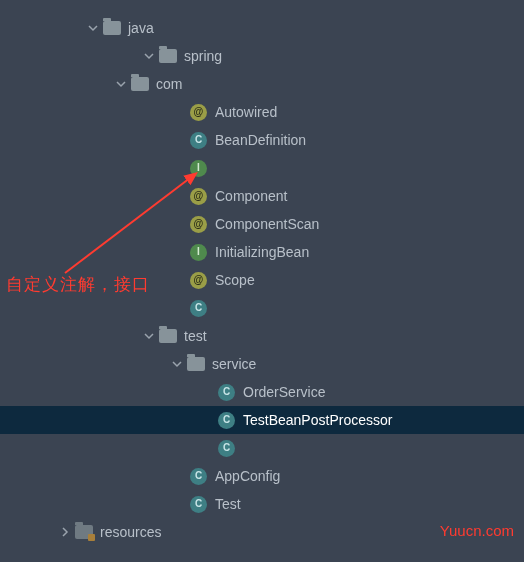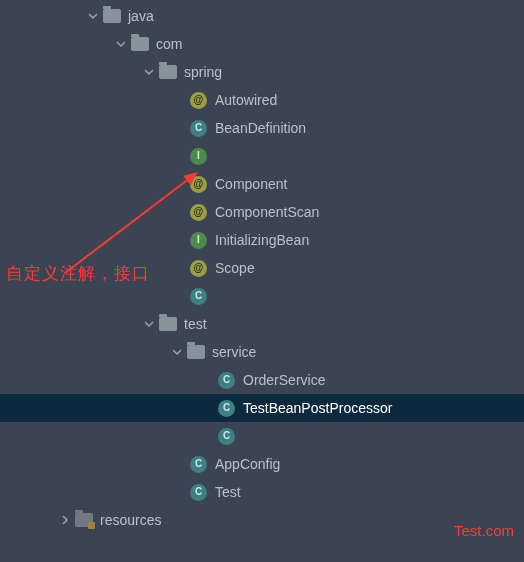--- a/index.html
+++ b/index.html
@@ -6,21 +6,21 @@
   body {
     background: #3b4452;
     font-family: "Segoe UI", Arial, sans-serif;
     font-size: 14px;
     color: #b8c0c9;
     width: 524px;
     height: 562px;
     overflow: hidden;
     position: relative;
   }
-  .tree { padding-top: 2px; text-align: center; }
+  .tree { padding-top: 14px; text-align: center; }
   .row {
     display: flex;
     align-items: center;
     height: 28px;
     white-space: nowrap;
   }
   .row.selected { background: #0d293e; color: #ffffff; }
   .arrow {
     width: 16px;
     height: 16px;
@@ -72,21 +72,21 @@
     line-height: 1;
     font-family: Arial, sans-serif;
   }
   .badge.ann { background: #9a9e47; color:#2b2e18;}
   .badge.cls { background: #3e7f84; color:#c7e4e6;}
   .badge.ifc { background: #4f8a4d; color:#d2ead0;}
   .label { }
   .annotation {
     position: absolute;
     left: 6px;
-    top: 262px;
+    top: 273px;
     color: #ff3b30;
     font-size: 17px;
     font-weight: 400;
     letter-spacing: 1px;
   }
   .watermark {
     position: absolute;
     right: 10px;
     bottom: 23px;
     color: #ff3b30;
@@ -110,39 +110,39 @@
     <span class="arrow">
         <svg viewBox="0 0 10 10">
           <path d="M1 3 L5 7 L9 3" fill="none" stroke="#9aa3ad" stroke-width="1.5"></path>
         </svg>
       </span>
     <span class="folder-icon"></span>
     <span class="label">java</span>
   </div>
 
   <div class="row">
+    <span class="spacer" style="width:141px"></span>
+    <span class="arrow">
+        <svg viewBox="0 0 10 10">
+          <path d="M1 3 L5 7 L9 3" fill="none" stroke="#9aa3ad" stroke-width="1.5"></path>
+        </svg>
+      </span>
+    <span class="folder-icon"></span>
+    <span class="label">spring</span>
+  </div>
+
+  <div class="row">
     <span class="spacer" style="width:113px"></span>
     <span class="arrow">
         <svg viewBox="0 0 10 10">
           <path d="M1 3 L5 7 L9 3" fill="none" stroke="#9aa3ad" stroke-width="1.5"></path>
         </svg>
       </span>
     <span class="folder-icon"></span>
     <span class="label">com</span>
-  </div>
-
-  <div class="row">
-    <span class="spacer" style="width:141px"></span>
-    <span class="arrow">
-        <svg viewBox="0 0 10 10">
-          <path d="M1 3 L5 7 L9 3" fill="none" stroke="#9aa3ad" stroke-width="1.5"></path>
-        </svg>
-      </span>
-    <span class="folder-icon"></span>
-    <span class="label">spring</span>
   </div>
 
   <div class="row">
     <span class="spacer" style="width:190px"></span>
     <span class="badge ann">@</span>
     <span class="label">Autowired</span>
   </div>
 
   <div class="row">
     <span class="spacer" style="width:190px"></span>
@@ -251,13 +251,13 @@
 <svg class="arrow-line" width="190" height="130">
   <defs>
     <marker id="ah" markerWidth="10" markerHeight="10" refX="2" refY="3" orient="auto">
       <path d="M0,0 L0,6 L7,3 z" fill="#ff3b30"></path>
     </marker>
   </defs>
   <line x1="35" y1="110" x2="160" y2="15" stroke="#ff3b30" stroke-width="2" marker-end="url(#ah)"></line>
 </svg>
 
 <div class="annotation">自定义注解，接口</div>
-<div class="watermark">Test.com</div>
+<div class="watermark">Yuucn.com</div>
 
 </body></html>

